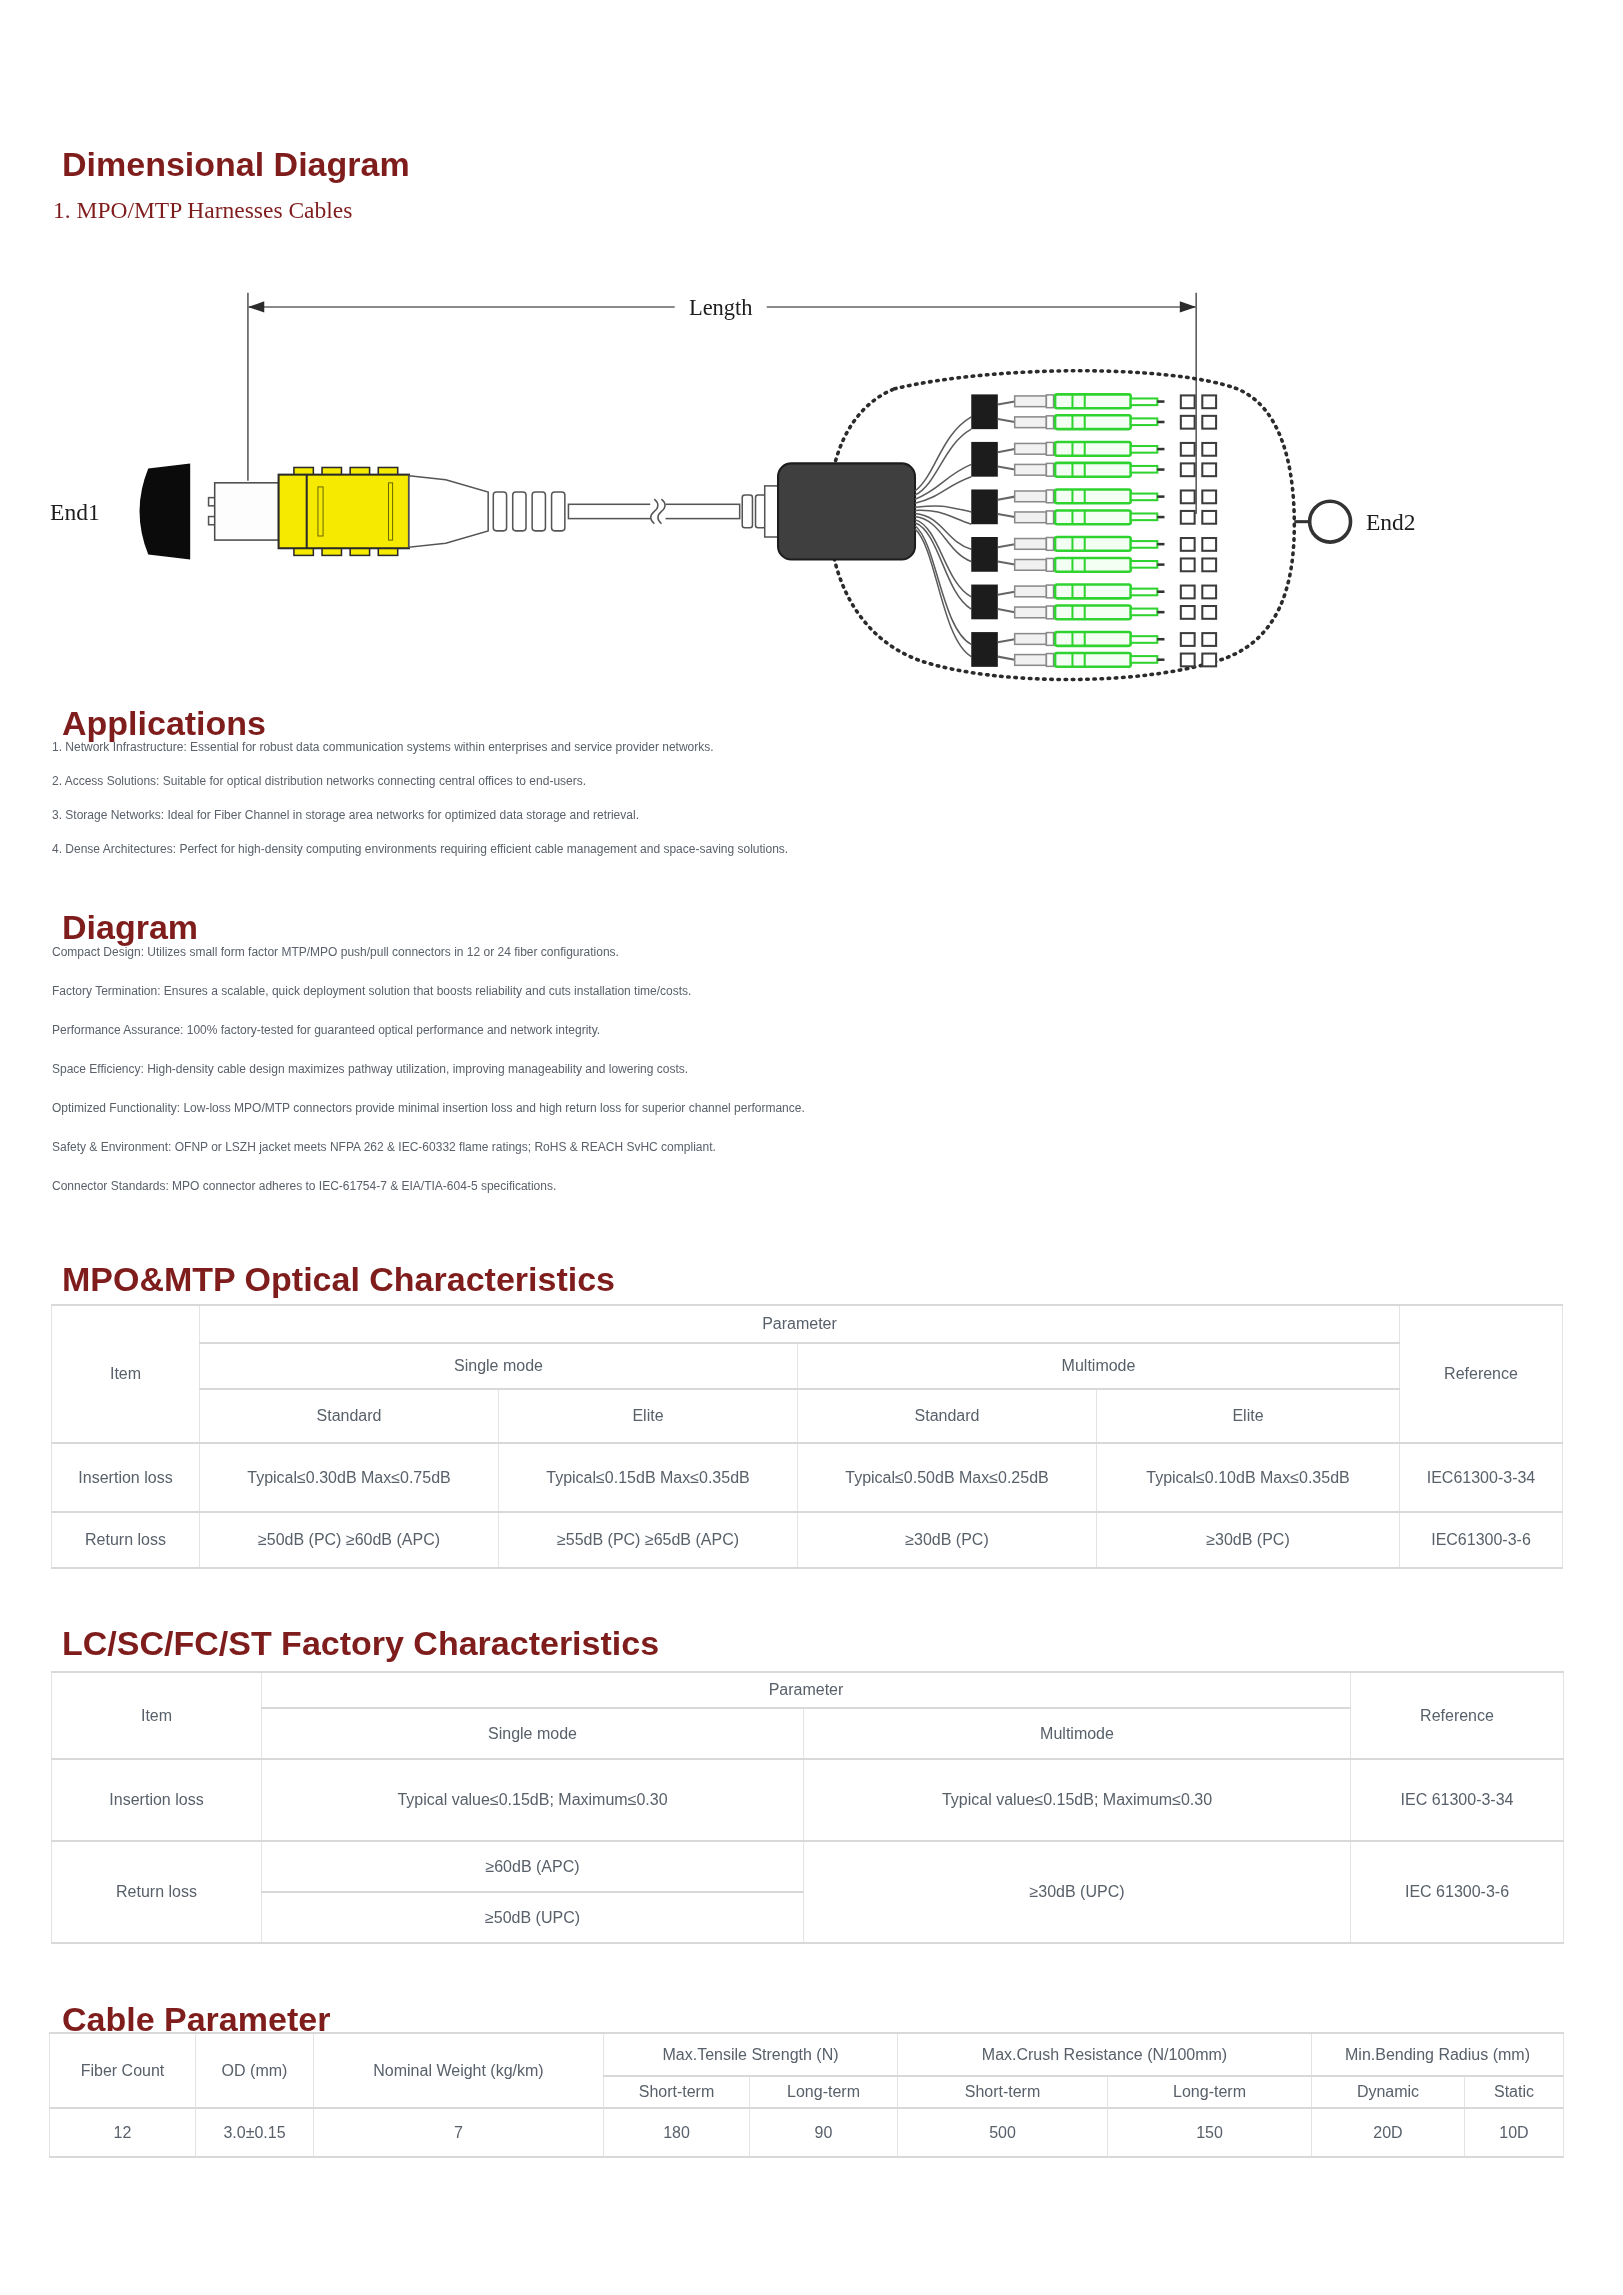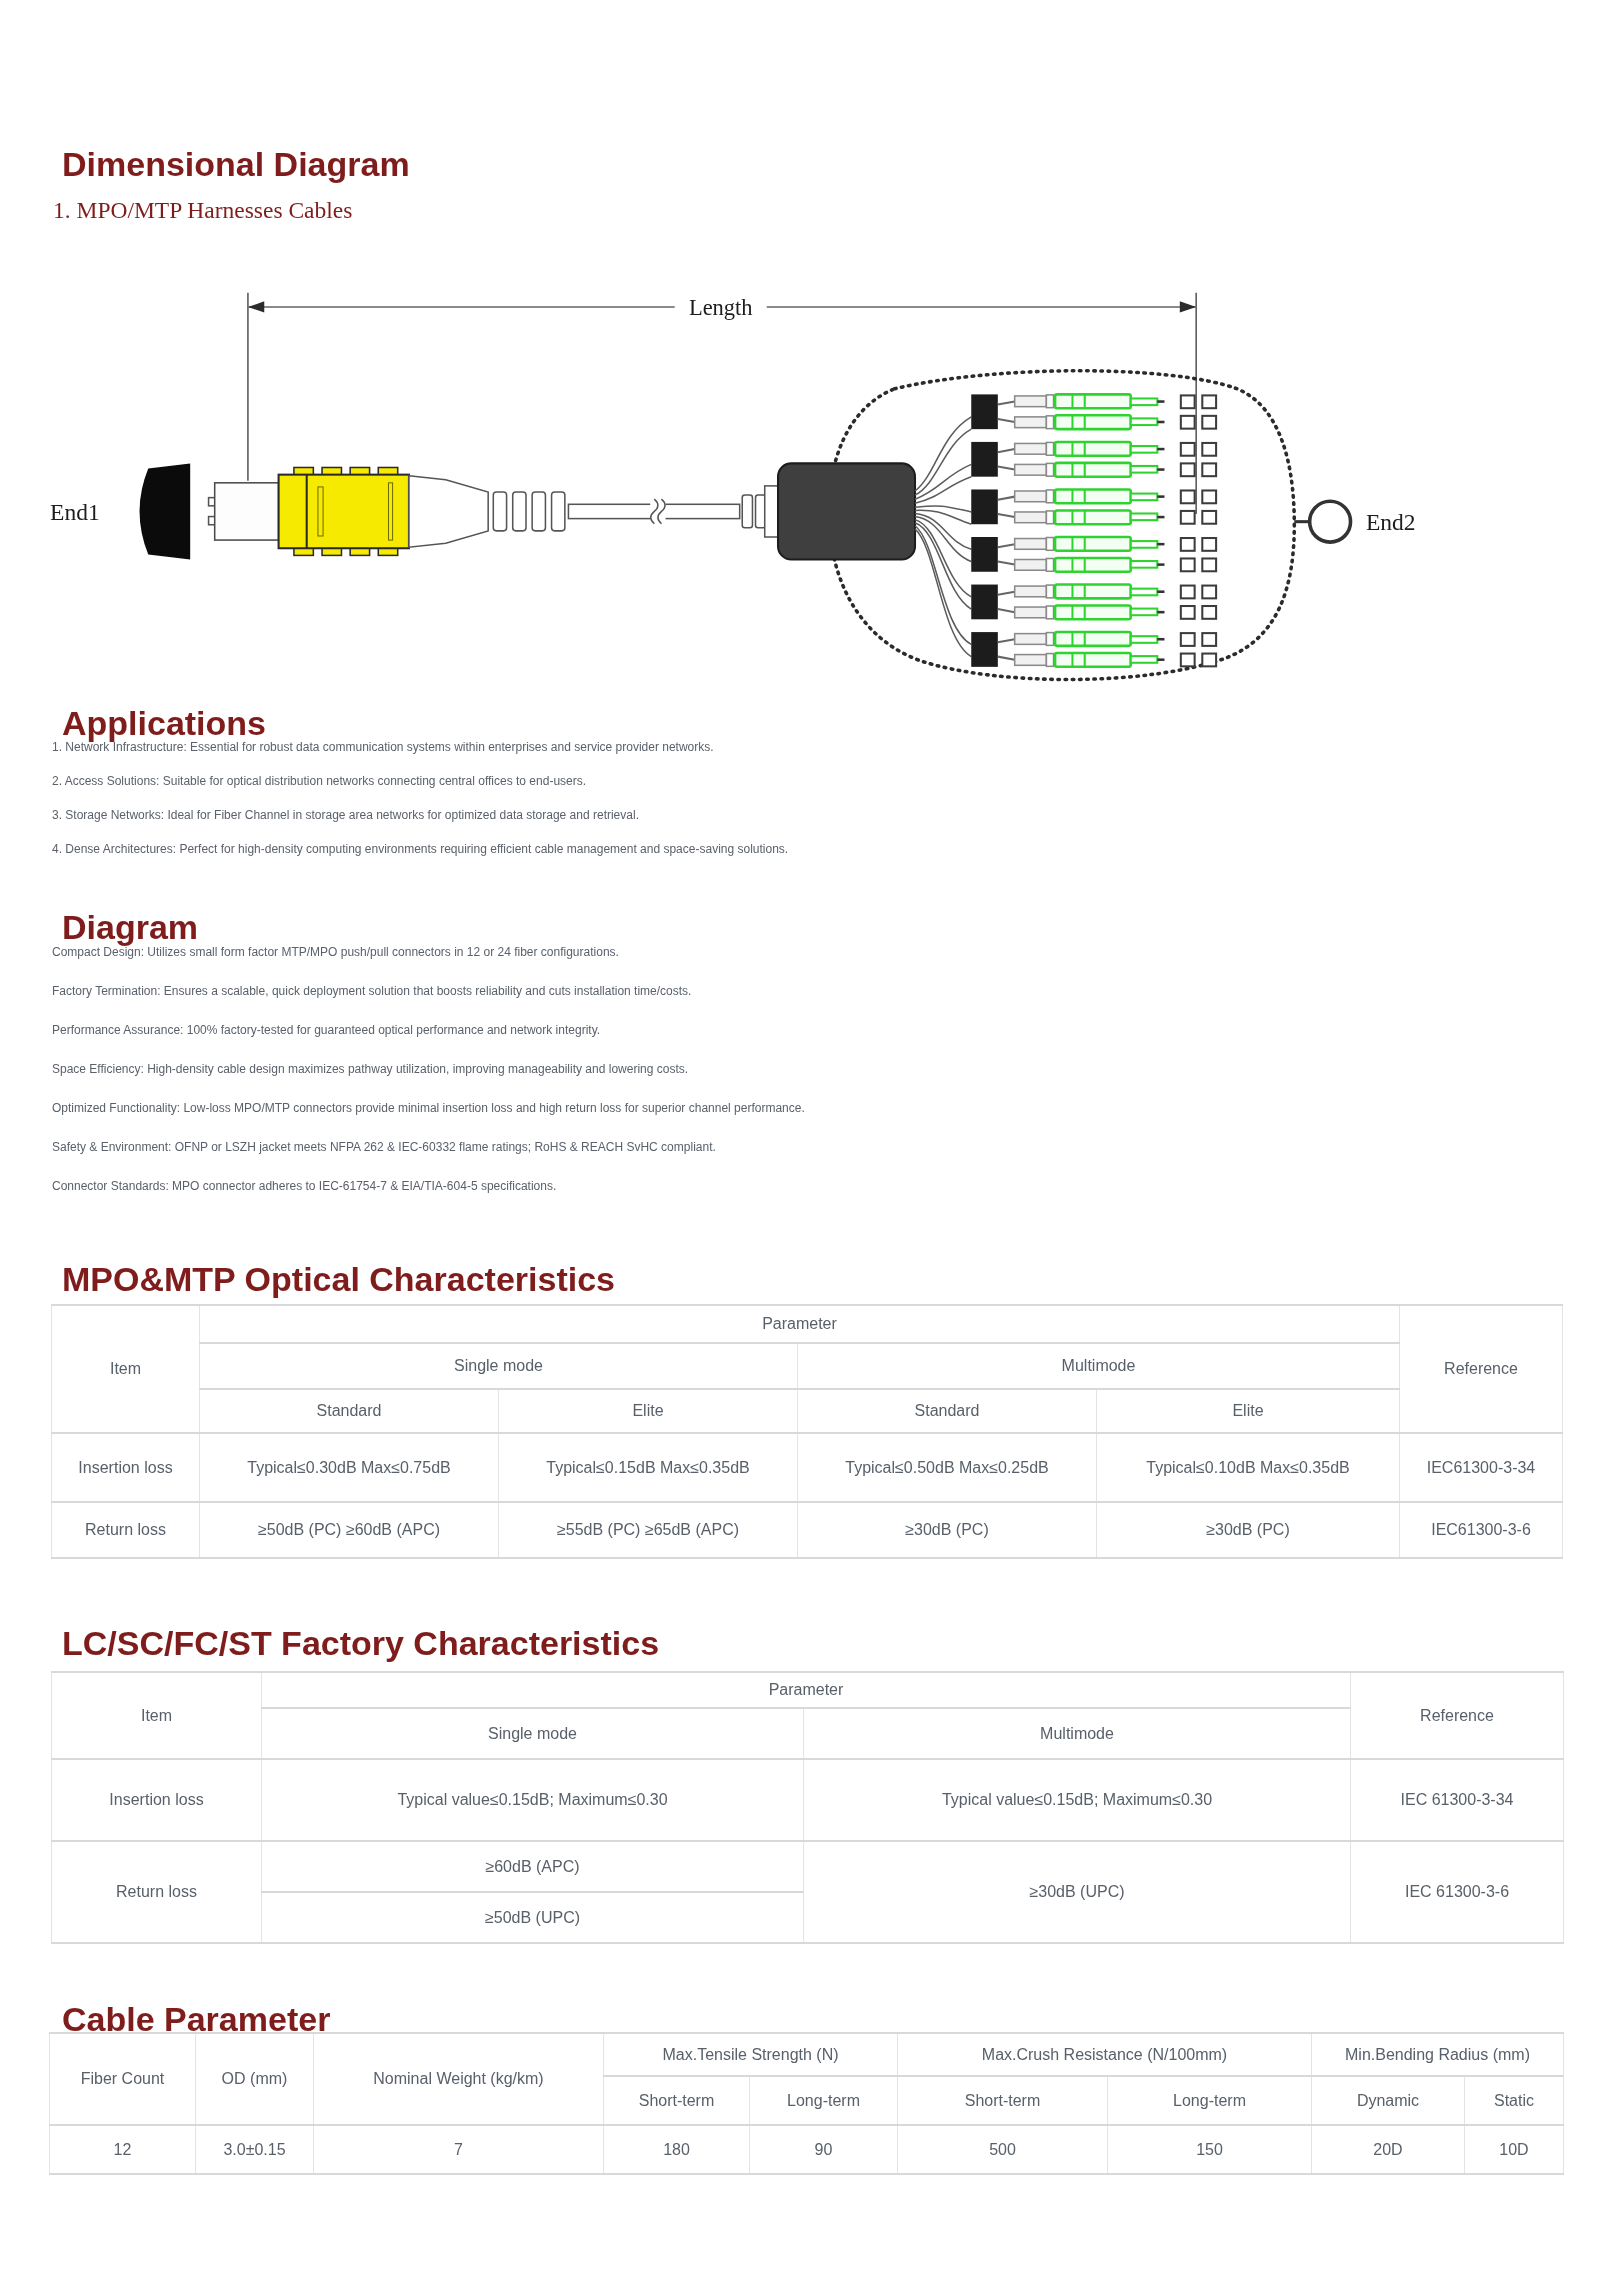--- a/index.html
+++ b/index.html
@@ -170,21 +170,21 @@
   <tbody>
       <tr style="height:38px">
     <td rowspan="3">Item</td>
     <td colspan="4">Parameter</td>
     <td rowspan="3">Reference</td>
   </tr>
   <tr style="height:46px">
     <td colspan="2">Single mode</td>
     <td colspan="2">Multimode</td>
   </tr>
-  <tr style="height:44px">
+  <tr style="height:54px">
     <td>Standard</td>
     <td>Elite</td>
     <td>Standard</td>
     <td>Elite</td>
   </tr>
   <tr style="height:69px">
     <td>Insertion loss</td>
     <td>Typical≤0.30dB Max≤0.75dB</td>
     <td>Typical≤0.15dB Max≤0.35dB</td>
     <td>Typical≤0.50dB Max≤0.25dB</td>
@@ -253,21 +253,21 @@
     </colgroup>
   <tbody>
       <tr style="height:43px">
     <td rowspan="2">Fiber Count</td>
     <td rowspan="2">OD (mm)</td>
     <td rowspan="2">Nominal Weight (kg/km)</td>
     <td colspan="2">Max.Tensile Strength (N)</td>
     <td colspan="2">Max.Crush Resistance (N/100mm)</td>
     <td colspan="2">Min.Bending Radius (mm)</td>
   </tr>
-  <tr style="height:49px">
+  <tr style="height:32px">
     <td>Short-term</td>
     <td>Long-term</td>
     <td>Short-term</td>
     <td>Long-term</td>
     <td>Dynamic</td>
     <td>Static</td>
   </tr>
   <tr style="height:49px">
     <td>12</td>
     <td>3.0±0.15</td>

